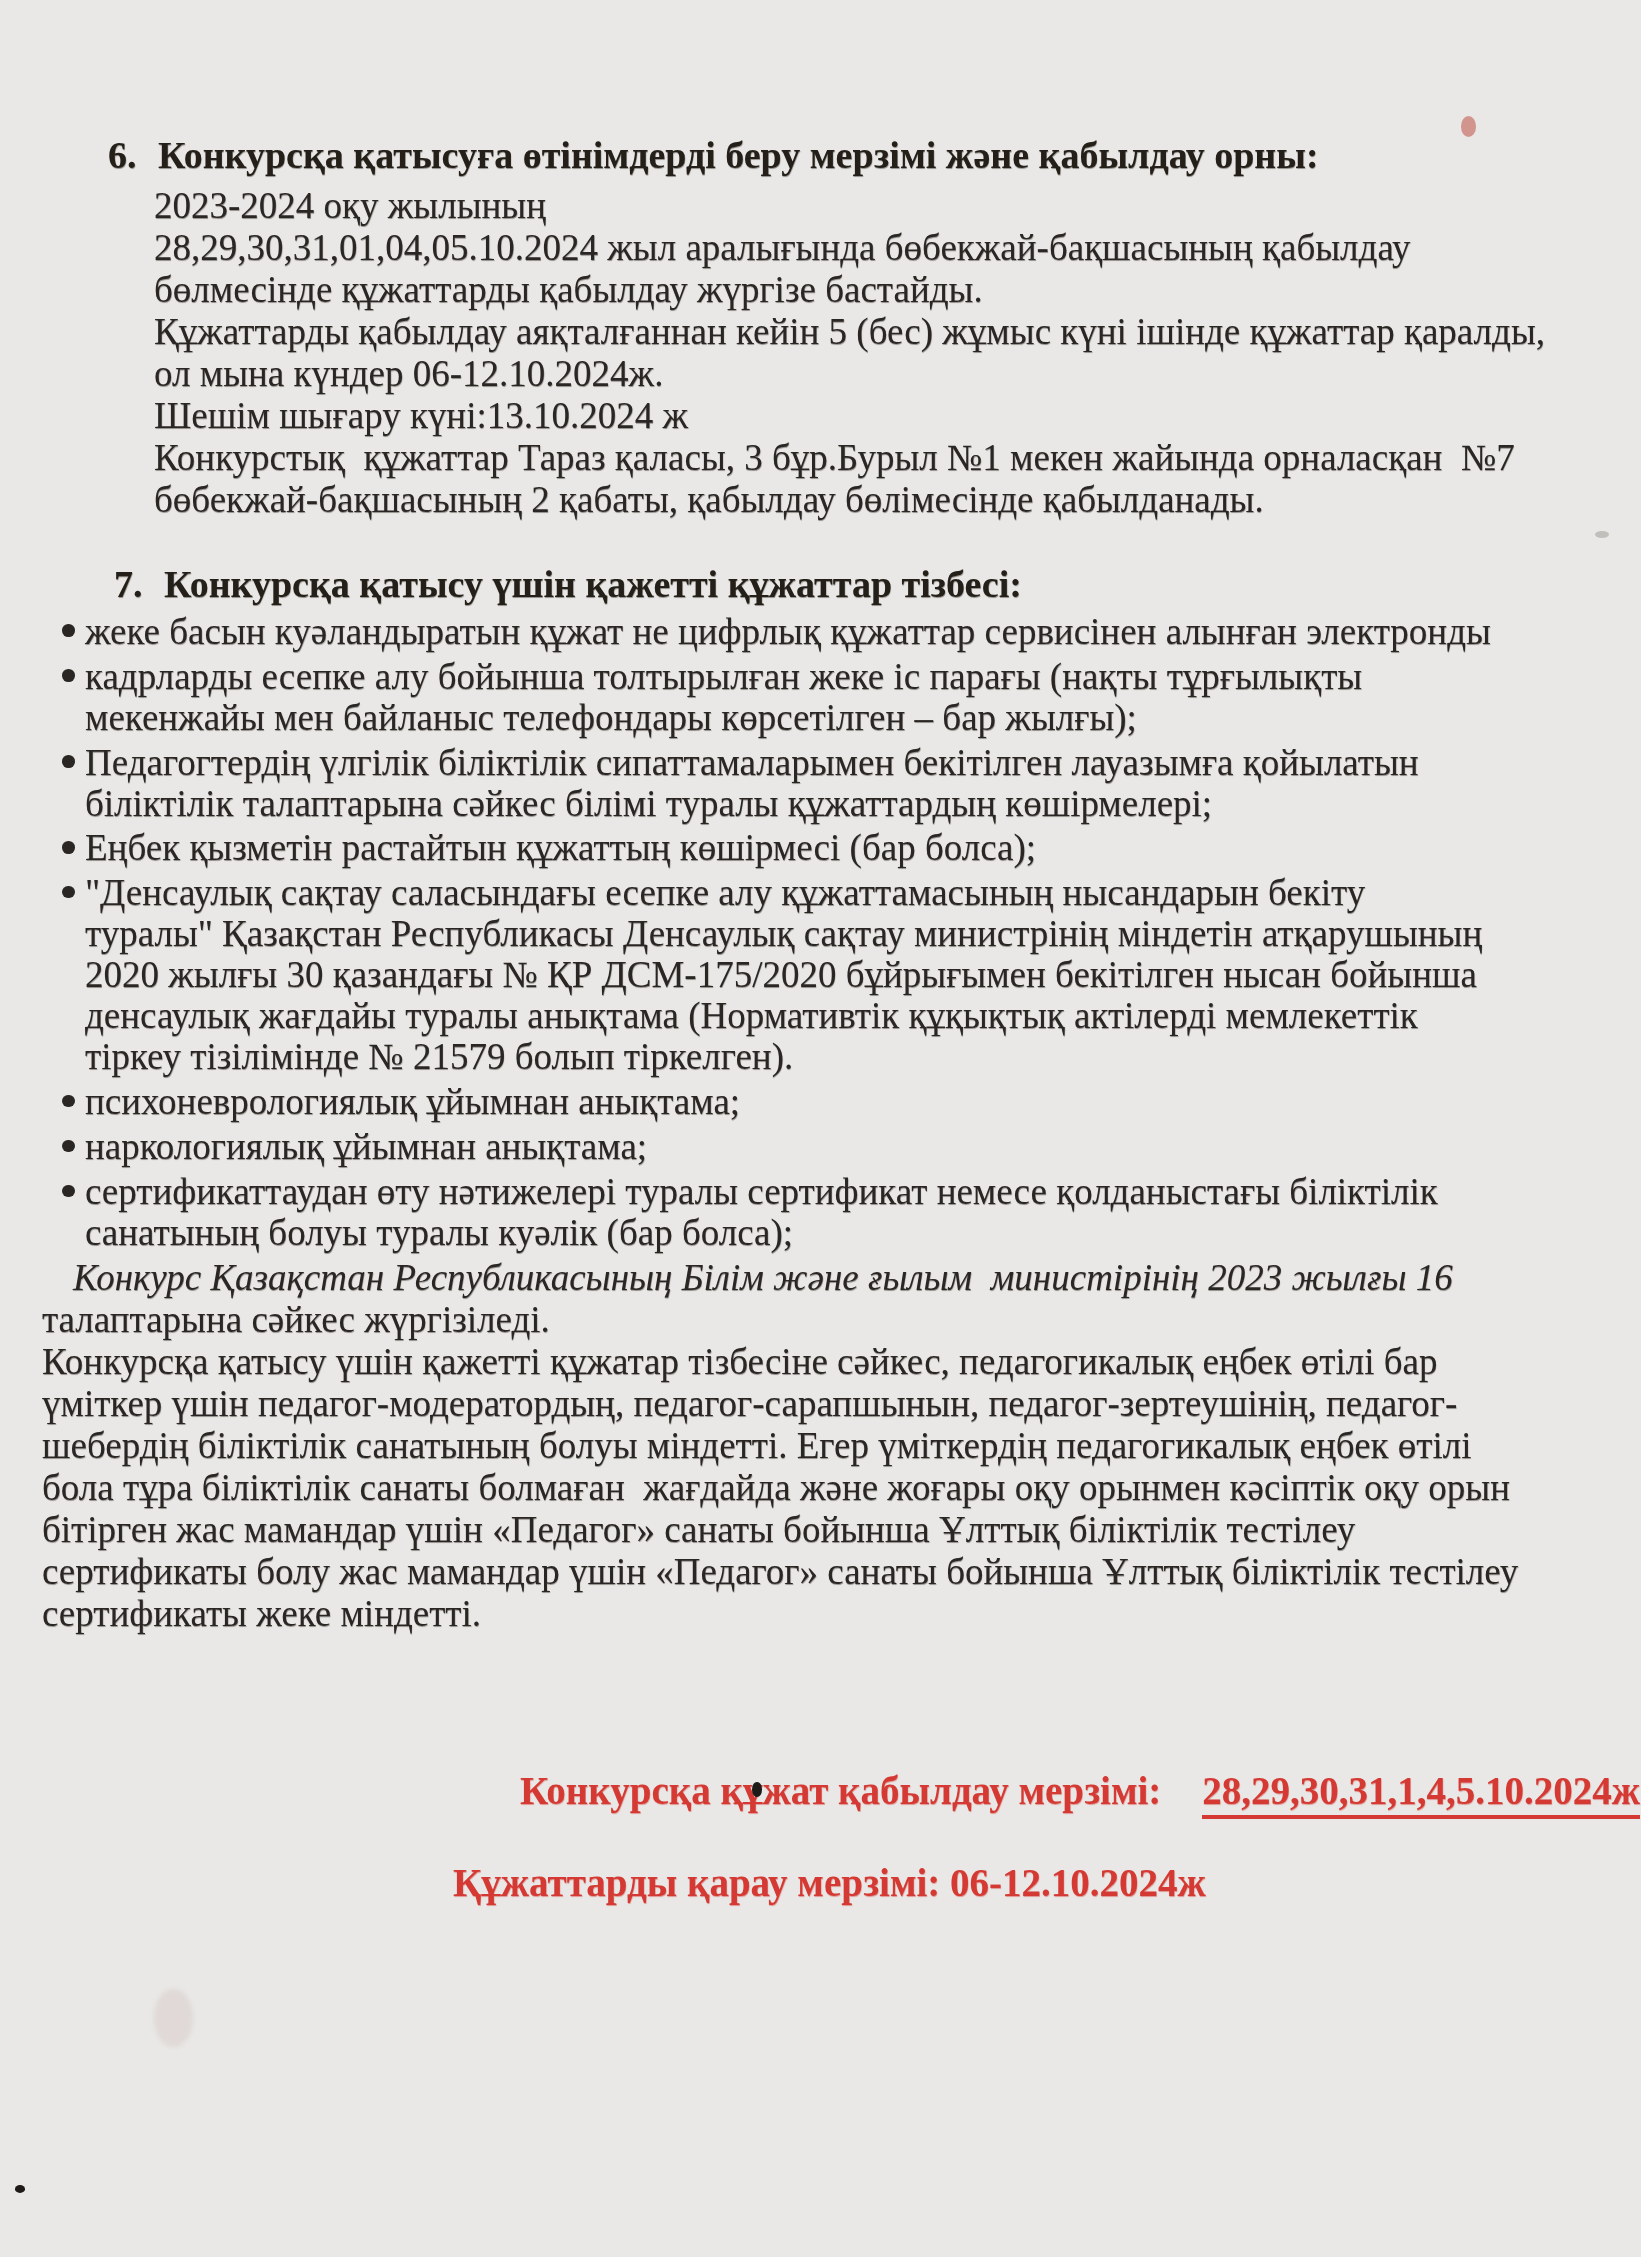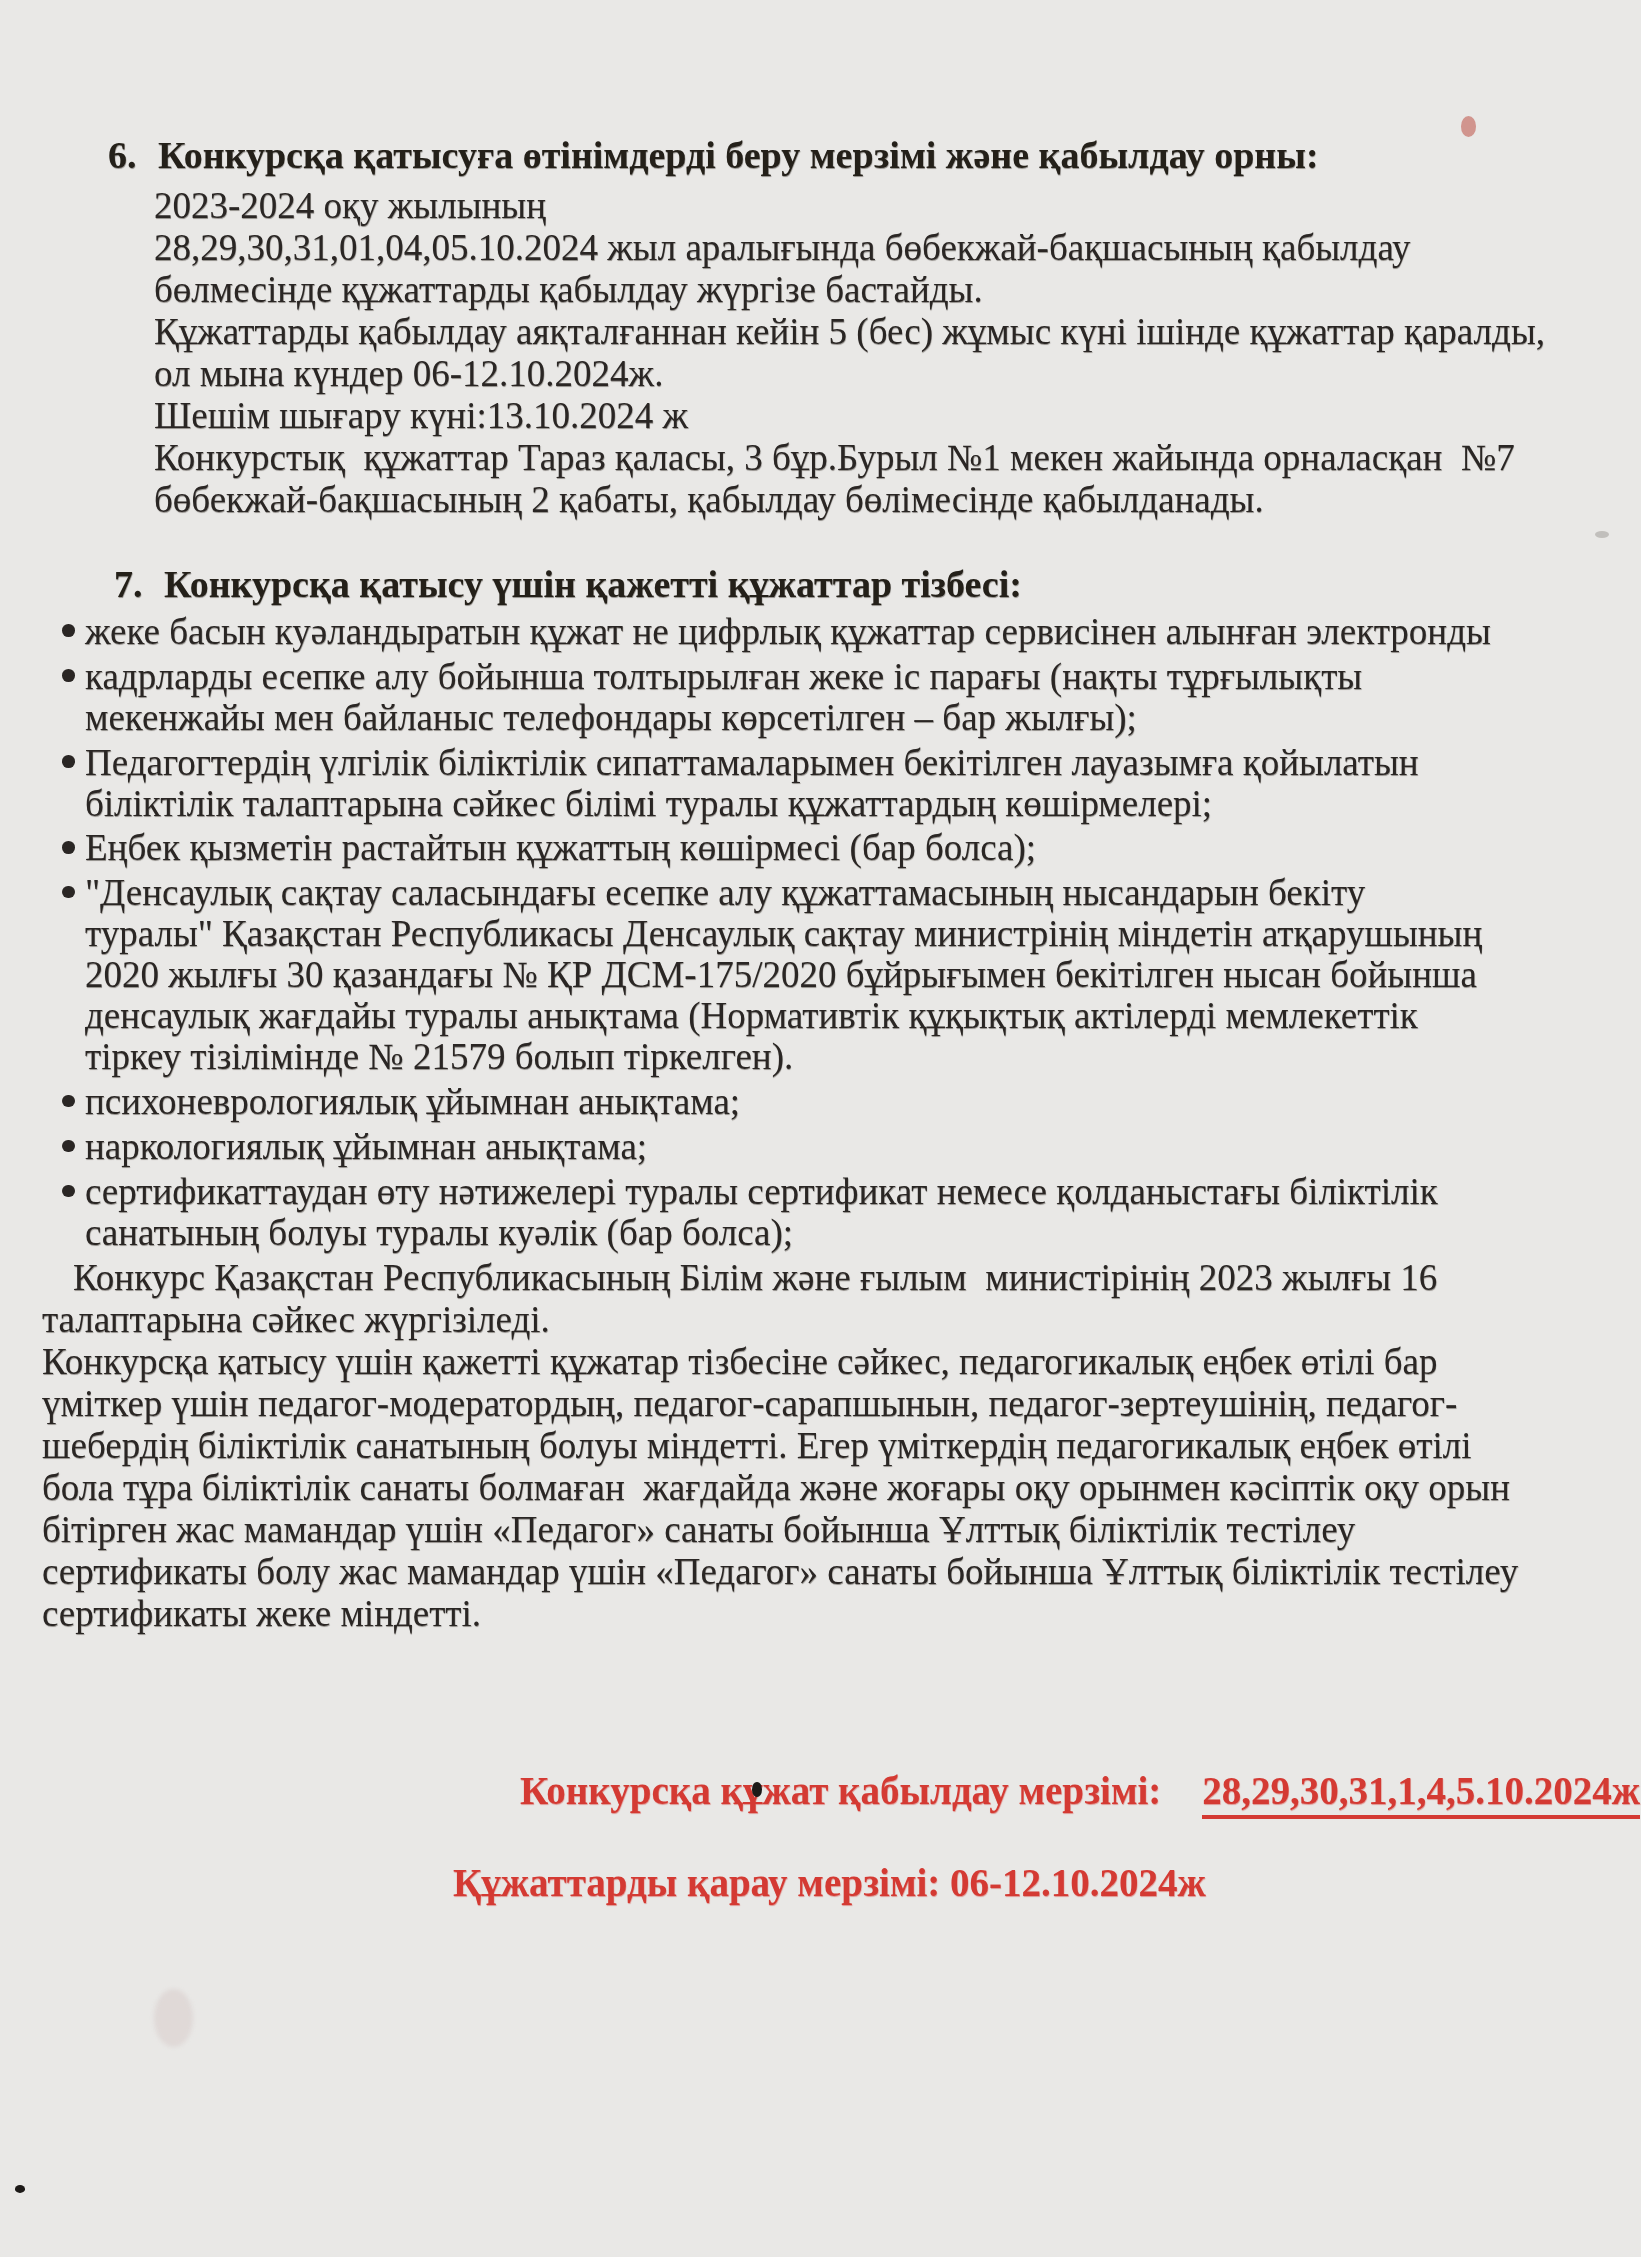--- a/index.html
+++ b/index.html
@@ -63,21 +63,21 @@
     border-radius: 50%;
     background: #2a2624;
   }
 
   
   .para {
     margin-left: 42px;
     font-size: 37px;
     line-height: 42px;
   }
-  .para .indent { padding-left: 31px; }
+  .para .indent { padding-left: 31px; font-style: italic; }
 
   
   .red-block {
     margin-top: 87px;
     font-weight: bold;
     font-size: 39px;
     line-height: 46px;
     color: #d43a33;
     text-shadow: 0.5px 0.5px 0.8px rgba(210,55,48,0.45);
   }

